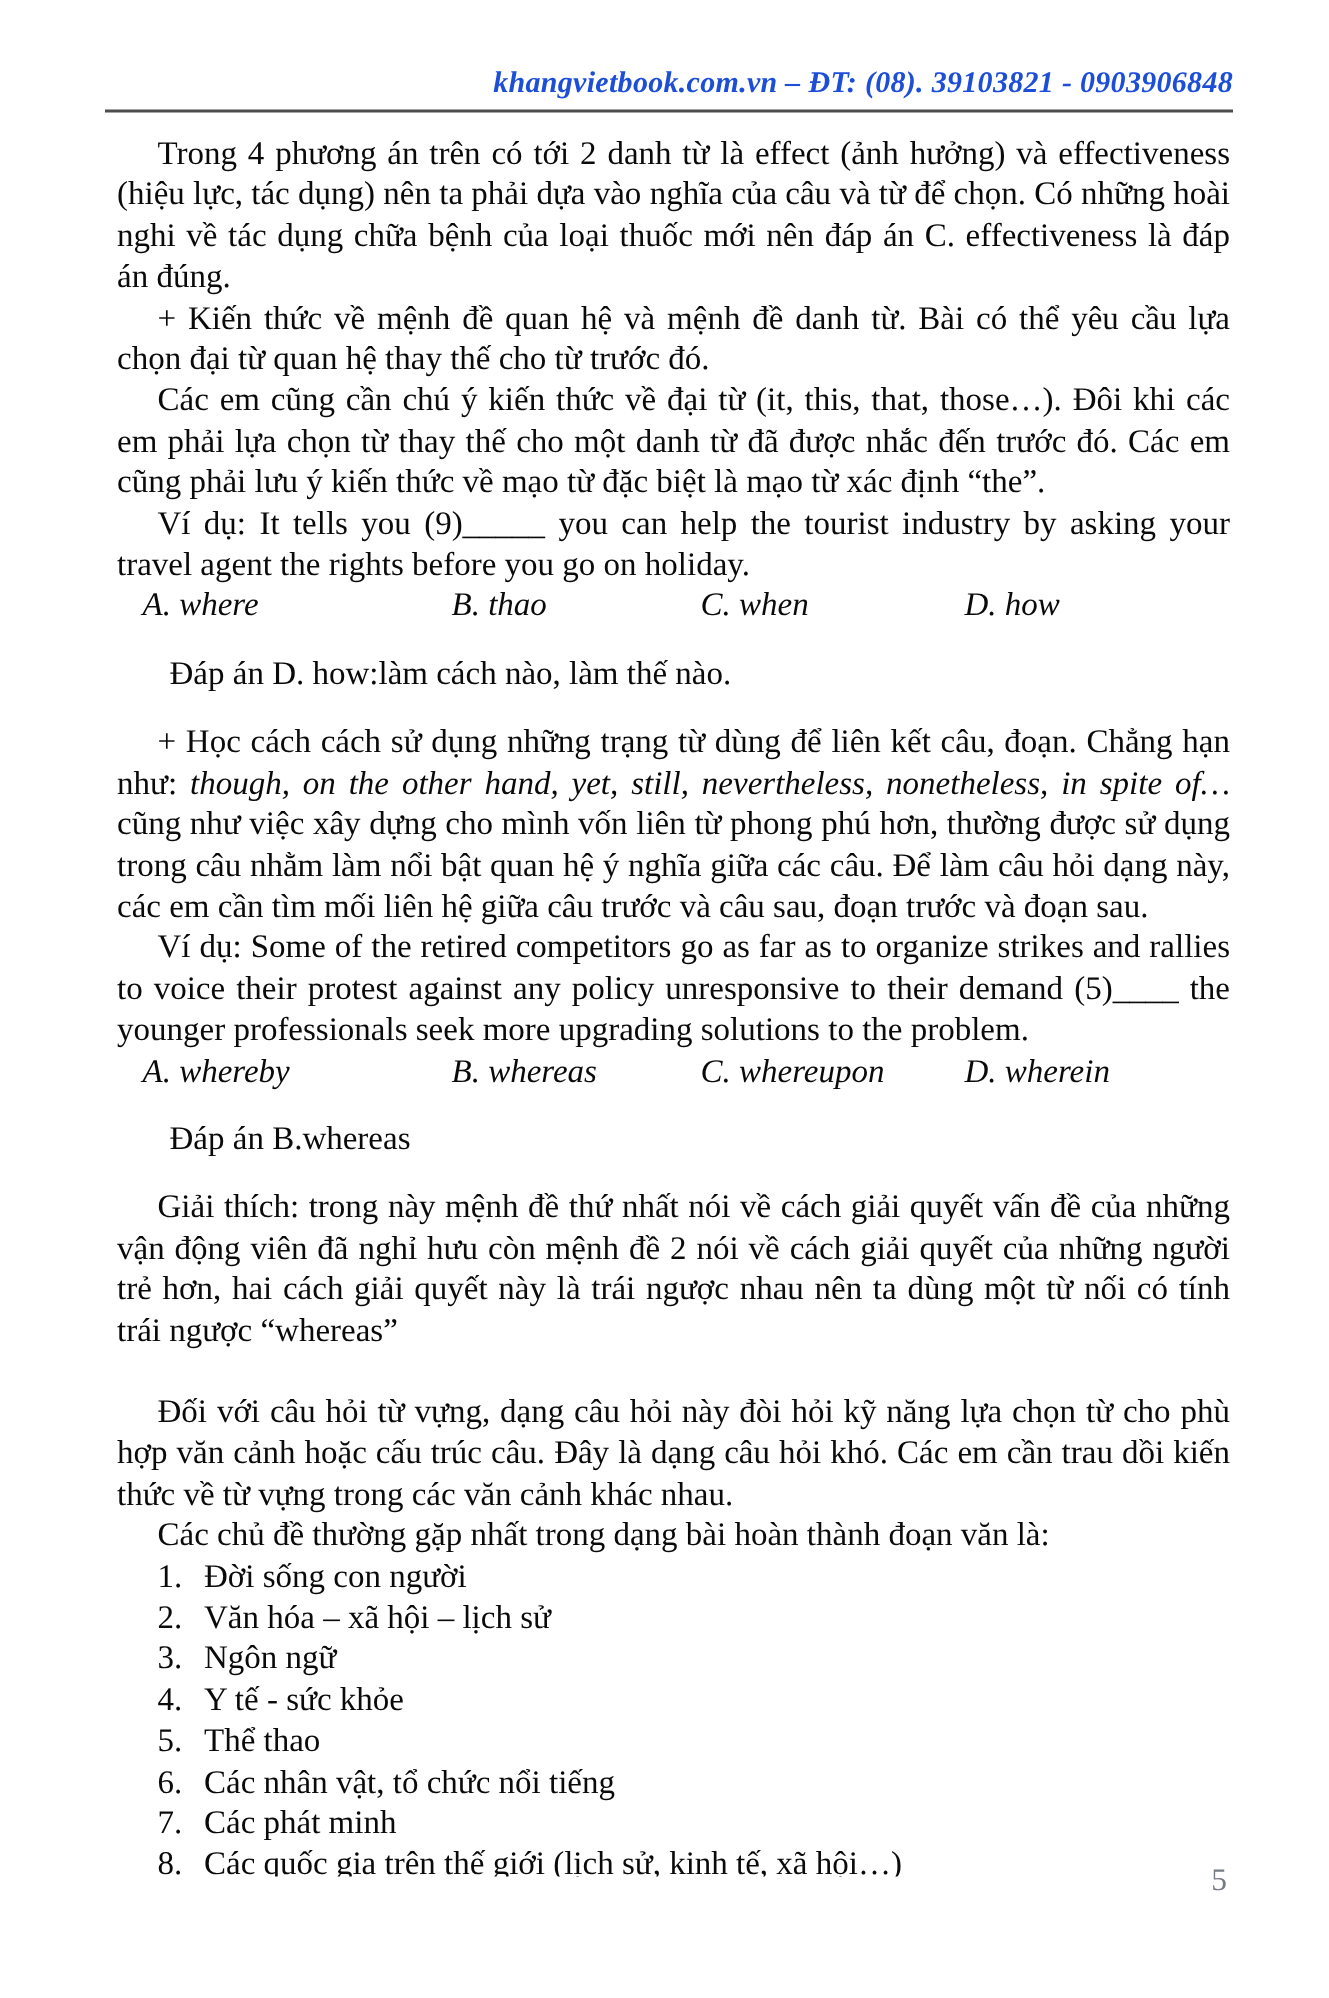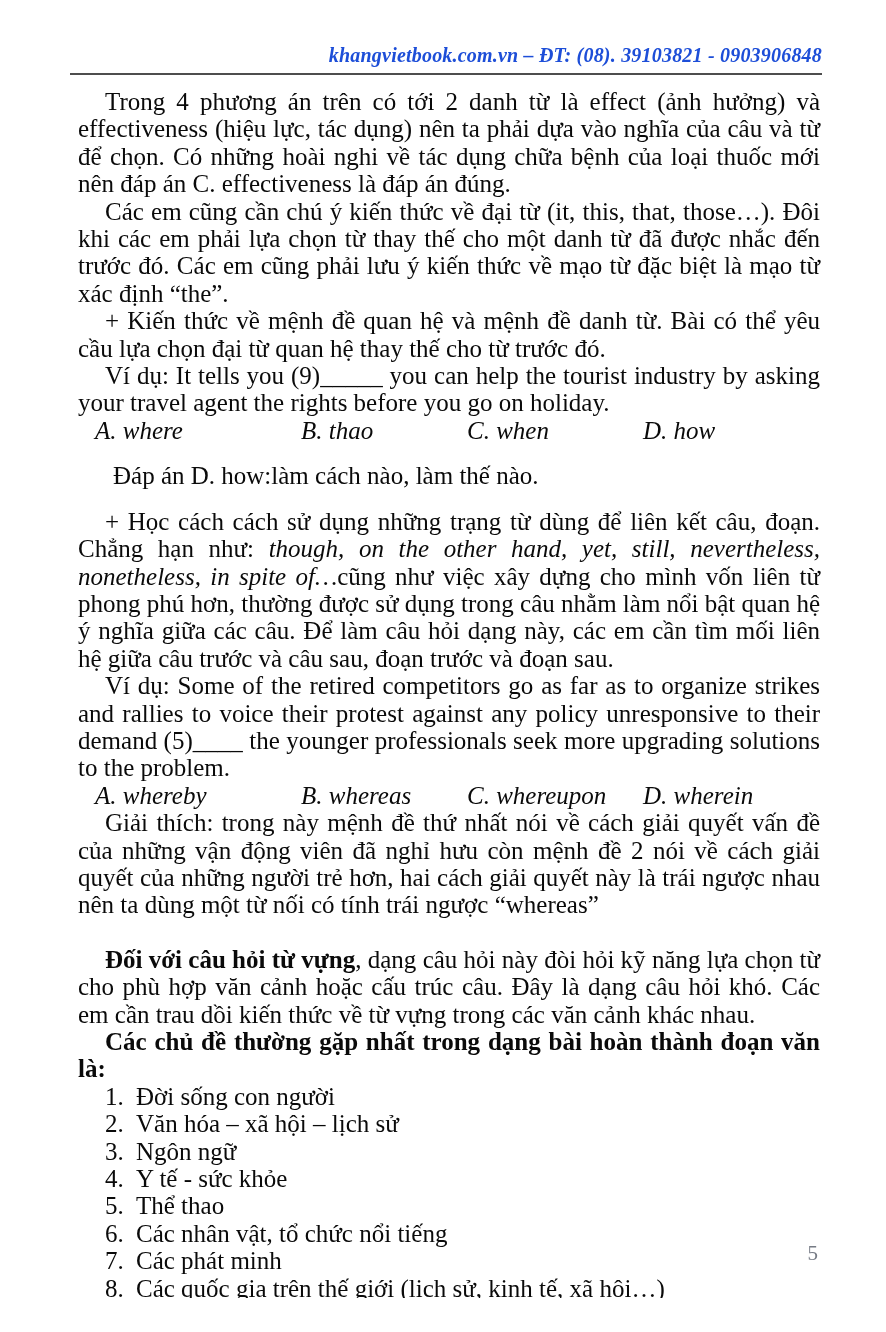--- a/index.html
+++ b/index.html
@@ -24,27 +24,27 @@
     font-size: 20px;
     color: #1d4ed8;
     letter-spacing: 0.2px;
     padding-bottom: 6px;
     border-bottom: 2px solid #4d4d4d;
   }
   .content {
     position: absolute;
     top: 88px; left: 78px;
     width: 742px;
-    font-size: 25px;
+    font-size: 22px;
     line-height: 27.4px;
     text-align: justify;
   }
   p.para { margin: 0; text-indent: 27px; }
   p.para.gap { margin-top: 27px; }
-  .bold { font-weight: bold; }
+  .bold { font-weight: normal; }
   .opts {
     display: flex;
     padding-left: 17px;
     text-align: left;
     font-style: italic;
   }
   .opts .o1 { width: 206px; }
   .opts .o2 { width: 166px; }
   .opts .o3 { width: 176px; }
   .opts .o4 { flex: 1; }
@@ -64,23 +64,23 @@
 <body>
 
 <div class="page">
 
   <div class="header">khangvietbook.com.vn – ĐT: (08). 39103821 - 0903906848</div>
 
   <div class="content">
 
     <p class="para">Trong 4 phương án trên có tới 2 danh từ là effect (ảnh hưởng) và effectiveness (hiệu lực, tác dụng) nên ta phải dựa vào nghĩa của câu và từ để chọn. Có những hoài nghi về tác dụng chữa bệnh của loại thuốc mới nên đáp án C. effectiveness là đáp án đúng.</p>
 
+    <p class="para">+ Kiến thức về mệnh đề quan hệ và mệnh đề danh từ. Bài có thể yêu cầu lựa chọn đại từ quan hệ thay thế cho từ trước đó.</p>
+
     <p class="para">Các em cũng cần chú ý kiến thức về đại từ (it, this, that, those…). Đôi khi các em phải lựa chọn từ thay thế cho một danh từ đã được nhắc đến trước đó. Các em cũng phải lưu ý kiến thức về mạo từ đặc biệt là mạo từ xác định “the”.</p>
-
-    <p class="para">+ Kiến thức về mệnh đề quan hệ và mệnh đề danh từ. Bài có thể yêu cầu lựa chọn đại từ quan hệ thay thế cho từ trước đó.</p>
 
     <p class="para">Ví dụ: It tells you (9)_____ you can help the tourist industry by asking your travel agent the rights before you go on holiday.</p>
 
     <div class="opts">
       <span class="o1">A. where</span>
       <span class="o2">B. thao</span>
       <span class="o3">C. when</span>
       <span class="o4">D. how</span>
     </div>
 
@@ -90,20 +90,21 @@
 
     <p class="para">Ví dụ: Some of the retired competitors go as far as to organize strikes and rallies to voice their protest against any policy unresponsive to their demand (5)____ the younger professionals seek more upgrading solutions to the problem.</p>
 
     <div class="opts">
       <span class="o1">A. whereby</span>
       <span class="o2">B. whereas</span>
       <span class="o3">C. whereupon</span>
       <span class="o4">D. wherein</span>
     </div>
 
+    <p class="ans">Đáp án B.whereas</p>
 
     <p class="para">Giải thích: trong  này mệnh đề thứ nhất nói về cách giải quyết vấn đề của những vận động viên đã nghỉ hưu còn mệnh đề 2 nói về cách giải quyết của những người trẻ hơn, hai cách giải quyết này là trái ngược nhau nên ta dùng một từ nối có tính trái ngược “whereas”</p>
 
     <p class="para gap"><span class="bold">Đối với câu hỏi từ vựng</span><span>, dạng câu hỏi này đòi hỏi kỹ năng lựa chọn từ cho phù hợp văn cảnh hoặc cấu trúc câu. Đây là dạng câu hỏi khó. Các em cần trau dồi kiến thức về từ vựng trong các văn cảnh khác nhau.</span></p>
 
     <p class="para bold">Các chủ đề thường gặp nhất trong dạng bài hoàn thành đoạn văn là:</p>
 
     <div class="topics">
       <div class="topic">
         <span class="num">1.</span>

